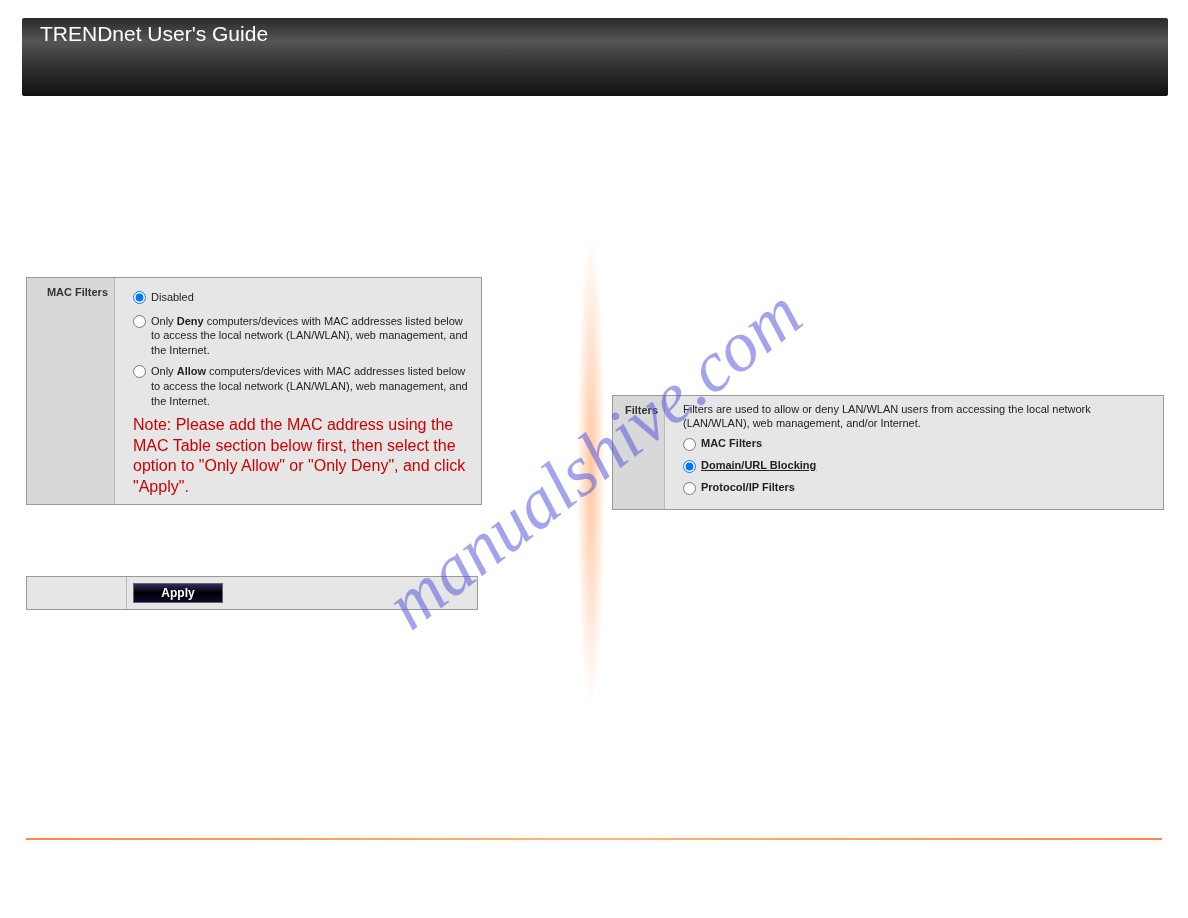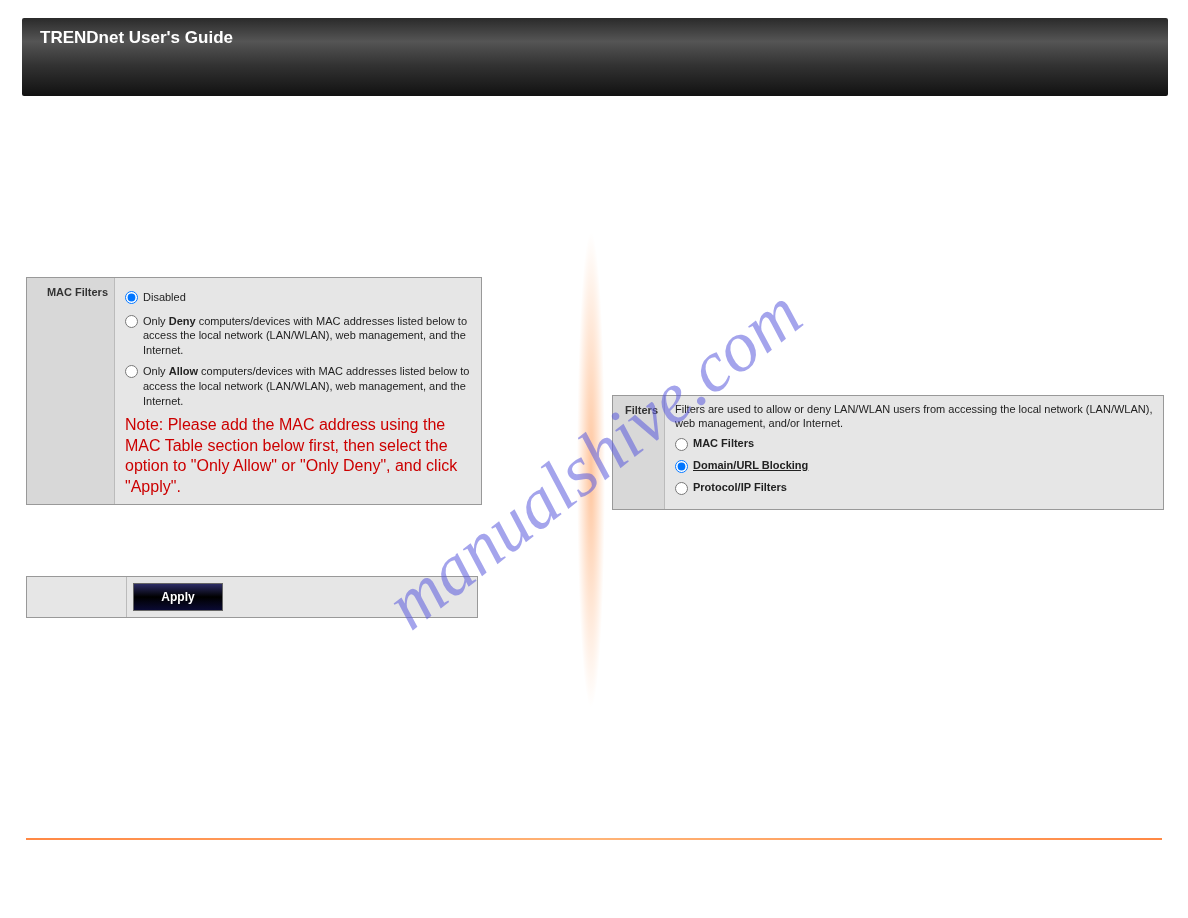--- a/index.html
+++ b/index.html
@@ -1,40 +1,40 @@
 <!DOCTYPE html>
 <html><head>
 <meta charset="utf-8">
 <style>
 * { box-sizing: border-box; margin: 0; padding: 0; }
 body { font-family: Arial, sans-serif; background: #fff; width: 1188px; height: 918px; position: relative; overflow: hidden; }
 
 .top-banner { position: absolute; top: 18px; left: 22px; width: 1146px; height: 78px; background: linear-gradient(to bottom, #2a2a2a 0%, #555 30%, #333 60%, #111 100%); border-radius: 2px; }
-.top-banner .brand-text { color: #fff; font-size: 17px; font-weight: bold; padding: 10px 18px; }
+.top-banner .brand-text { color: #fff; font-size: 21px; font-weight: normal; padding: 4px 18px; }
 
 .left-col { position: absolute; top: 110px; left: 26px; width: 540px; font-size: 12px; color: #fff; }
 .right-col { position: absolute; top: 110px; left: 612px; width: 540px; font-size: 12px; color: #fff; }
 
 .list-item { margin: 4px 0 4px 28px; }
 
-.panel { border: 1px solid #999; background: #e6e6e6; display: flex; }
+.panel { border: 1px solid #999; background: #e6e6e6; display: flex; gap: 8px; }
 .panel-label-col { width: 88px; background: #d8d8d8; font-size: 11px; font-weight: bold; color: #333; text-align: right; padding: 8px 6px; border-right: 1px solid #bbb; }
 .panel-content-col { flex: 1; padding: 6px 10px; font-size: 11px; color: #222; }
 .panel-content-col .row { display: flex; align-items: flex-start; margin: 6px 0; }
 .panel-content-col .row .radio-slot { width: 18px; flex-shrink: 0; }
 .panel-content-col .row input[type="radio"] { margin-top: 1px; }
 .panel-content-col .note { color: #cc0000; font-size: 16px; margin-top: 6px; line-height: 1.3; }
 
 .panel-mac { width: 456px; }
 .panel-mac .panel-content-col .row span { line-height: 1.35; }
 
 .panel-apply { width: 452px; margin-top: 30px; border: 1px solid #999; display: flex; }
 .panel-apply .spacer { width: 100px; background: #e6e6e6; border-right: 1px solid #bbb; }
 .panel-apply .btn-cell { flex: 1; background: #e6e6e6; padding: 6px; }
-.apply-btn { width: 90px; height: 28px; background: linear-gradient(to bottom,#2d2d66 0%,#000 50%, #0a0a33 100%); color: #fff; font-size: 12px; font-weight: bold; border: 1px solid #666; display: flex; align-items: center; justify-content: center; cursor: pointer; }
+.apply-btn { width: 90px; height: 20px; background: linear-gradient(to bottom,#2d2d66 0%,#000 50%, #0a0a33 100%); color: #fff; font-size: 12px; font-weight: bold; border: 1px solid #666; display: flex; align-items: center; justify-content: center; cursor: pointer; }
 
 .filters-panel { width: 552px; }
 
 .link-u { text-decoration: underline; cursor: pointer; }
 
 .center-glow { position: absolute; top: 130px; left: 576px; width: 30px; height: 680px; background: radial-gradient(ellipse 20px 340px at center, rgba(255,140,60,0.5) 0%, rgba(255,140,60,0) 70%); pointer-events:none; }
 
 .watermark { position: absolute; top: 50%; left: 50%; transform: translate(-50%,-50%) rotate(-38deg); font-size: 72px; color: rgba(90,90,220,0.55); font-style: italic; font-family: 'Comic Sans MS', cursive; pointer-events:none; user-select:none; white-space:nowrap; }
 
 .footer-line { position: absolute; bottom: 78px; left: 26px; width: 1136px; height: 2px; background: linear-gradient(to right, #ff8844, #ffb477, #ff8844); }

